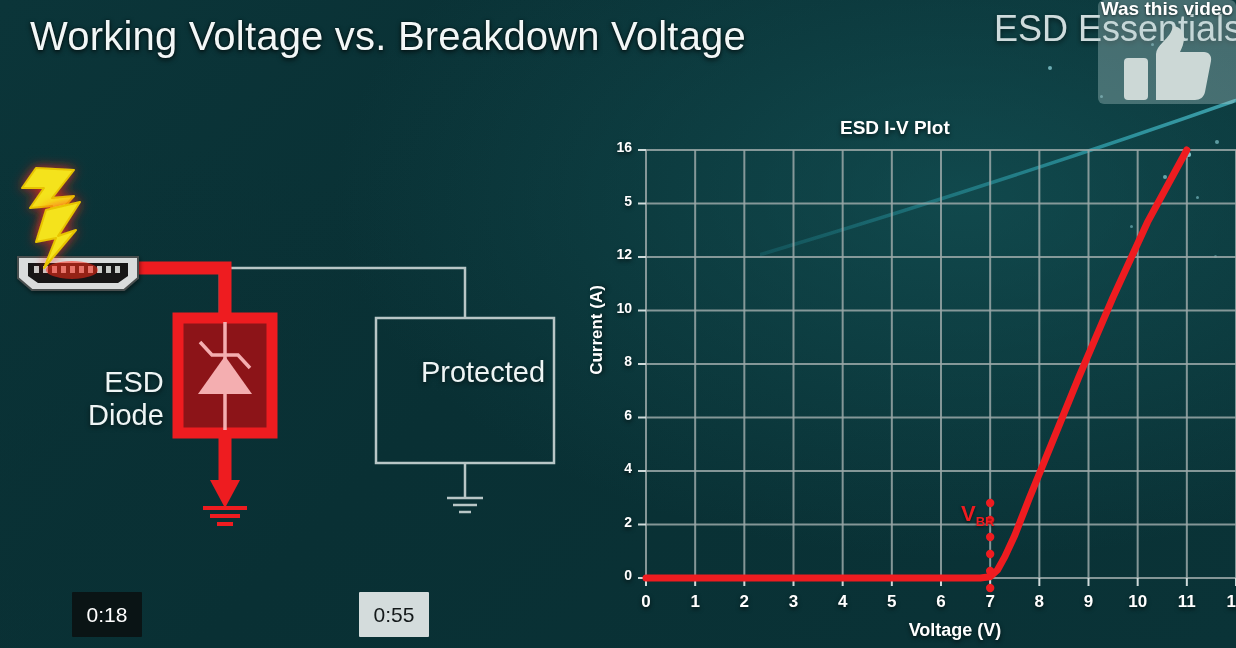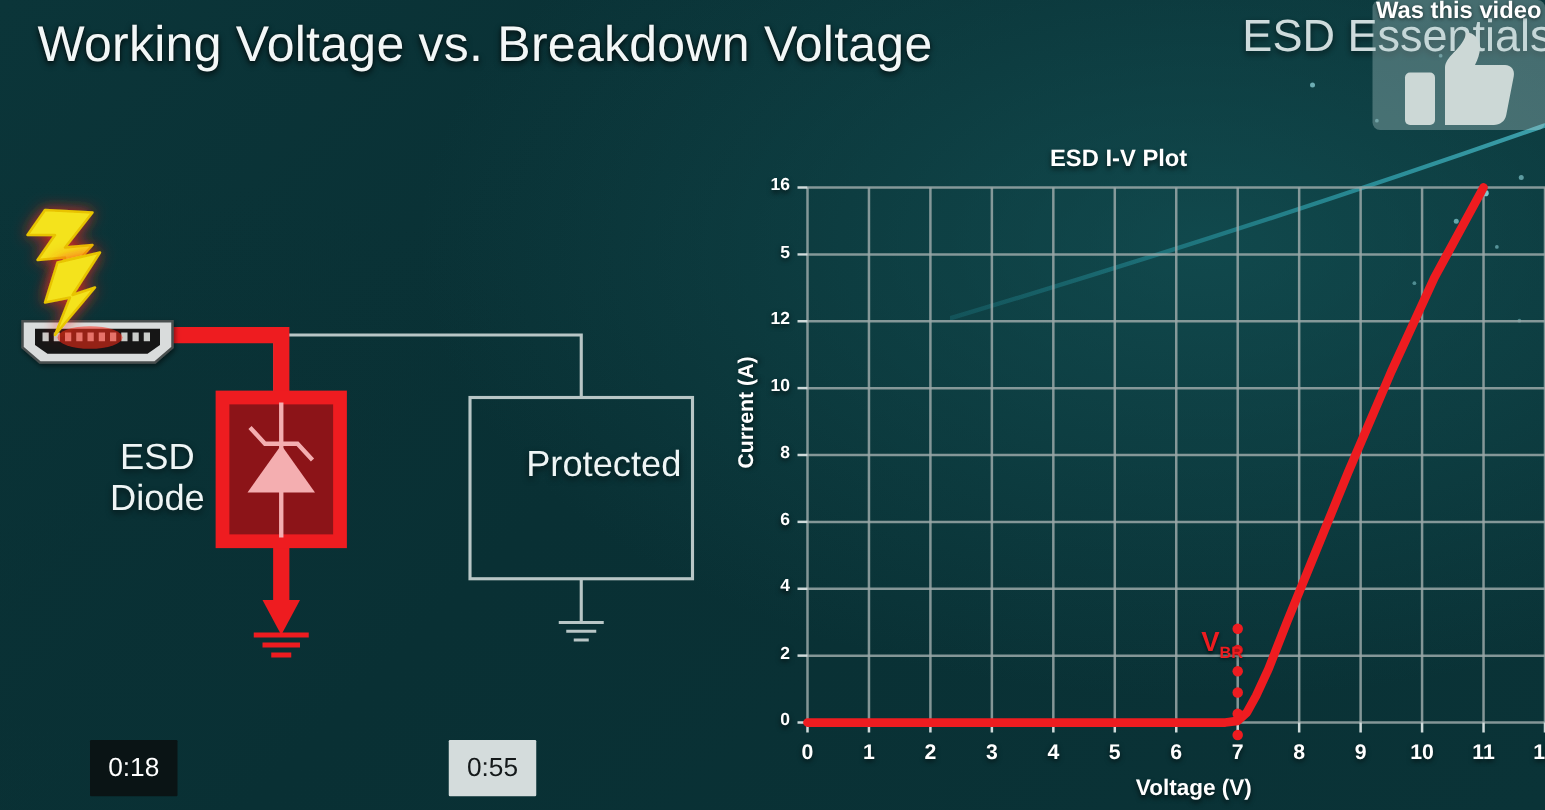--- a/index.html
+++ b/index.html
@@ -202,21 +202,21 @@
           <rect x="106" y="116" width="5" height="7"></rect>
             <rect x="115" y="116" width="5" height="7"></rect>
         </g>
         <ellipse cx="72" cy="120" rx="26" ry="9" fill="#ff2a1a" opacity="0.55"></ellipse>
       </g>
 
       <polygon filter="url(#boltglow)" points="36,18 74,20 52,48 74,46 40,84 52,56 30,58 44,38 22,38" fill="#f4e31e" stroke="#e8c400" stroke-width="2" stroke-linejoin="round"></polygon>
       <polygon filter="url(#boltglow)" points="46,60 80,52 58,86 76,80 44,118 56,88 36,92" fill="#f4e31e" stroke="#e8c400" stroke-width="2" stroke-linejoin="round"></polygon>
     </svg>
 
-    <div class="lbl-esd" style="left:88px;top:200px;">
+    <div class="lbl-esd" style="left:88px;top:216px;text-align:right;">
       <span>ESD</span><br>
       <span>Diode</span>
     </div>
     <div class="lbl-prot" style="left:375px;top:203px;">
       <span>Protected</span><br>
     </div>
   </div>
 
   <div id="chart">
     <div id="chart-title" style="text-align:left;padding-left:265px;">ESD I-V Plot</div>

